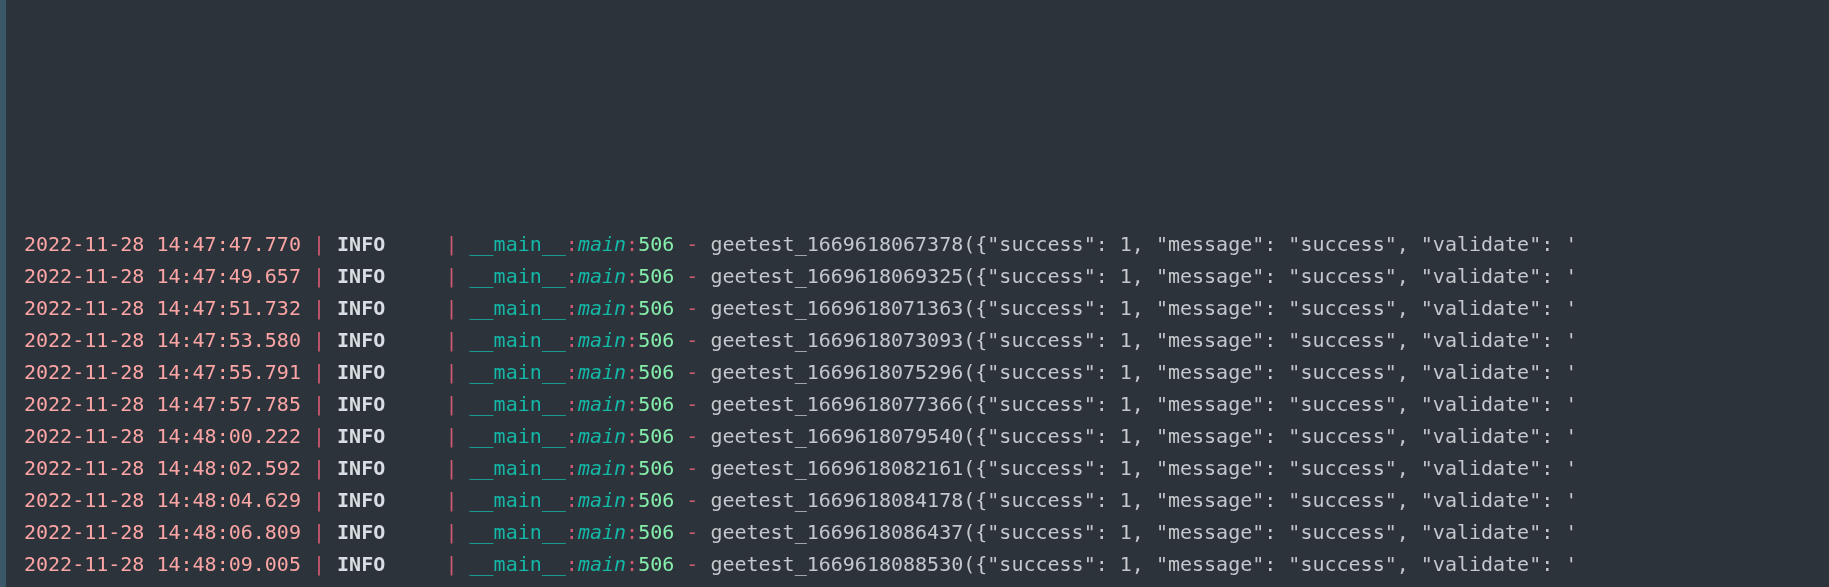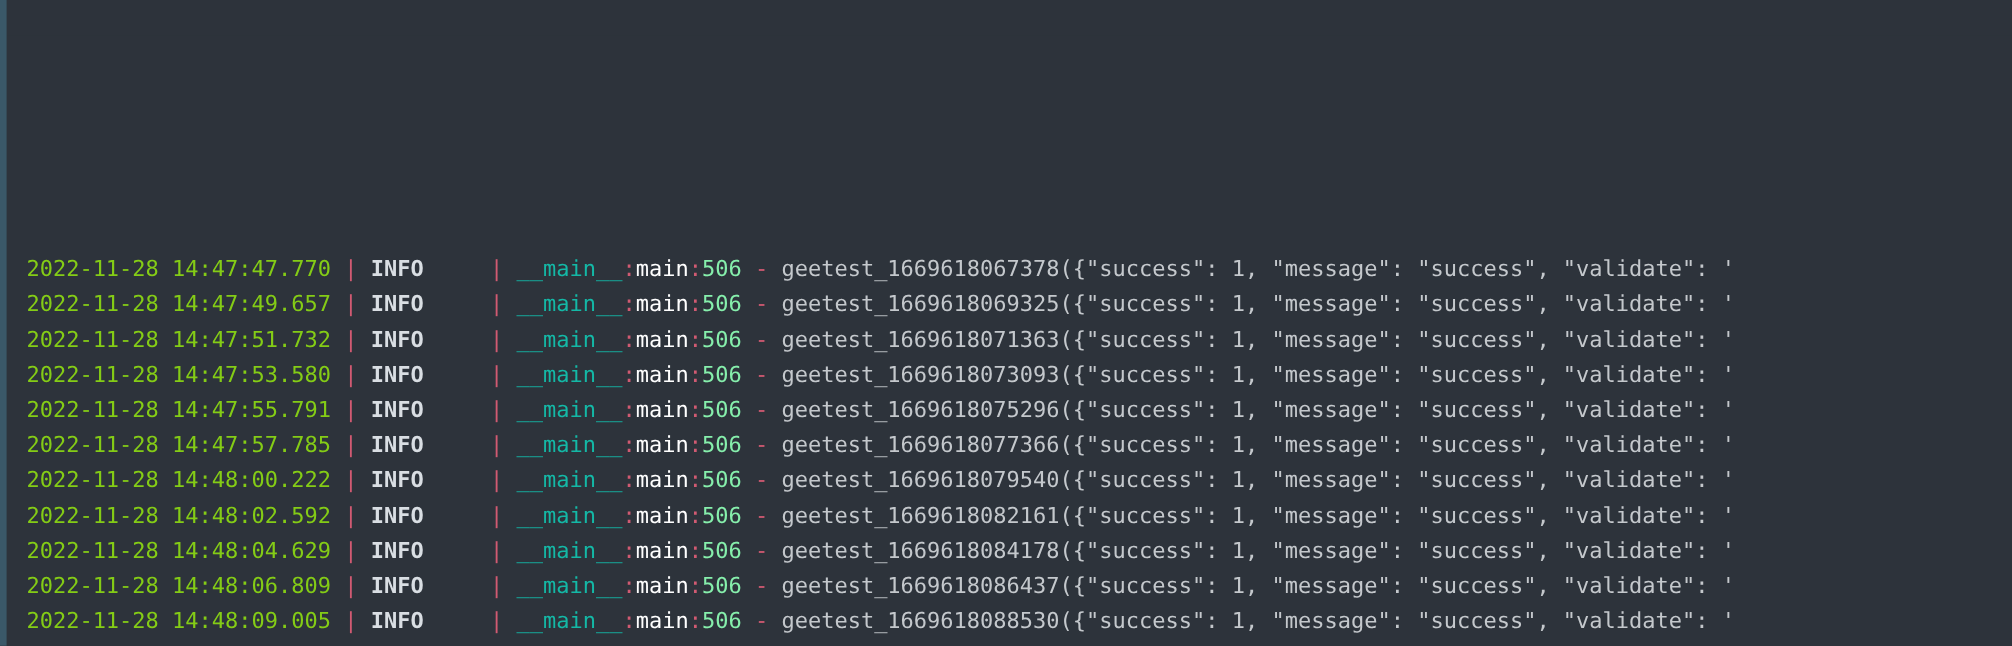--- a/index.html
+++ b/index.html
@@ -23,26 +23,26 @@
     position: absolute;
     left: 0;
     top: 0;
     width: 6px;
     height: 100%;
     background: #3a5868;
   }
   .log-line {
     padding-left: 24px;
   }
-  .ts   { color: #84cc16; }           
+  .ts   { color: #fca5a5; }           
   .pipe { color: #d15a72; }           
   .lvl  { color: #d9dee3; font-weight: bold; margin-top: 24px; } 
   .mod  { color: #14b8a6; }           
   .col  { color: #d15a72; }           
-  .fn   { color: #ffffff; }           
+  .fn   { color: #14b8a6; font-style: italic; }           
   .lno  { color: #86efac; }           
   .dash { color: #d15a72; }           
   .msg  { color: #c4c8cc; }
 </style>
 </head>
 <body>
 
 <div class="left-gutter"></div>
 
 

